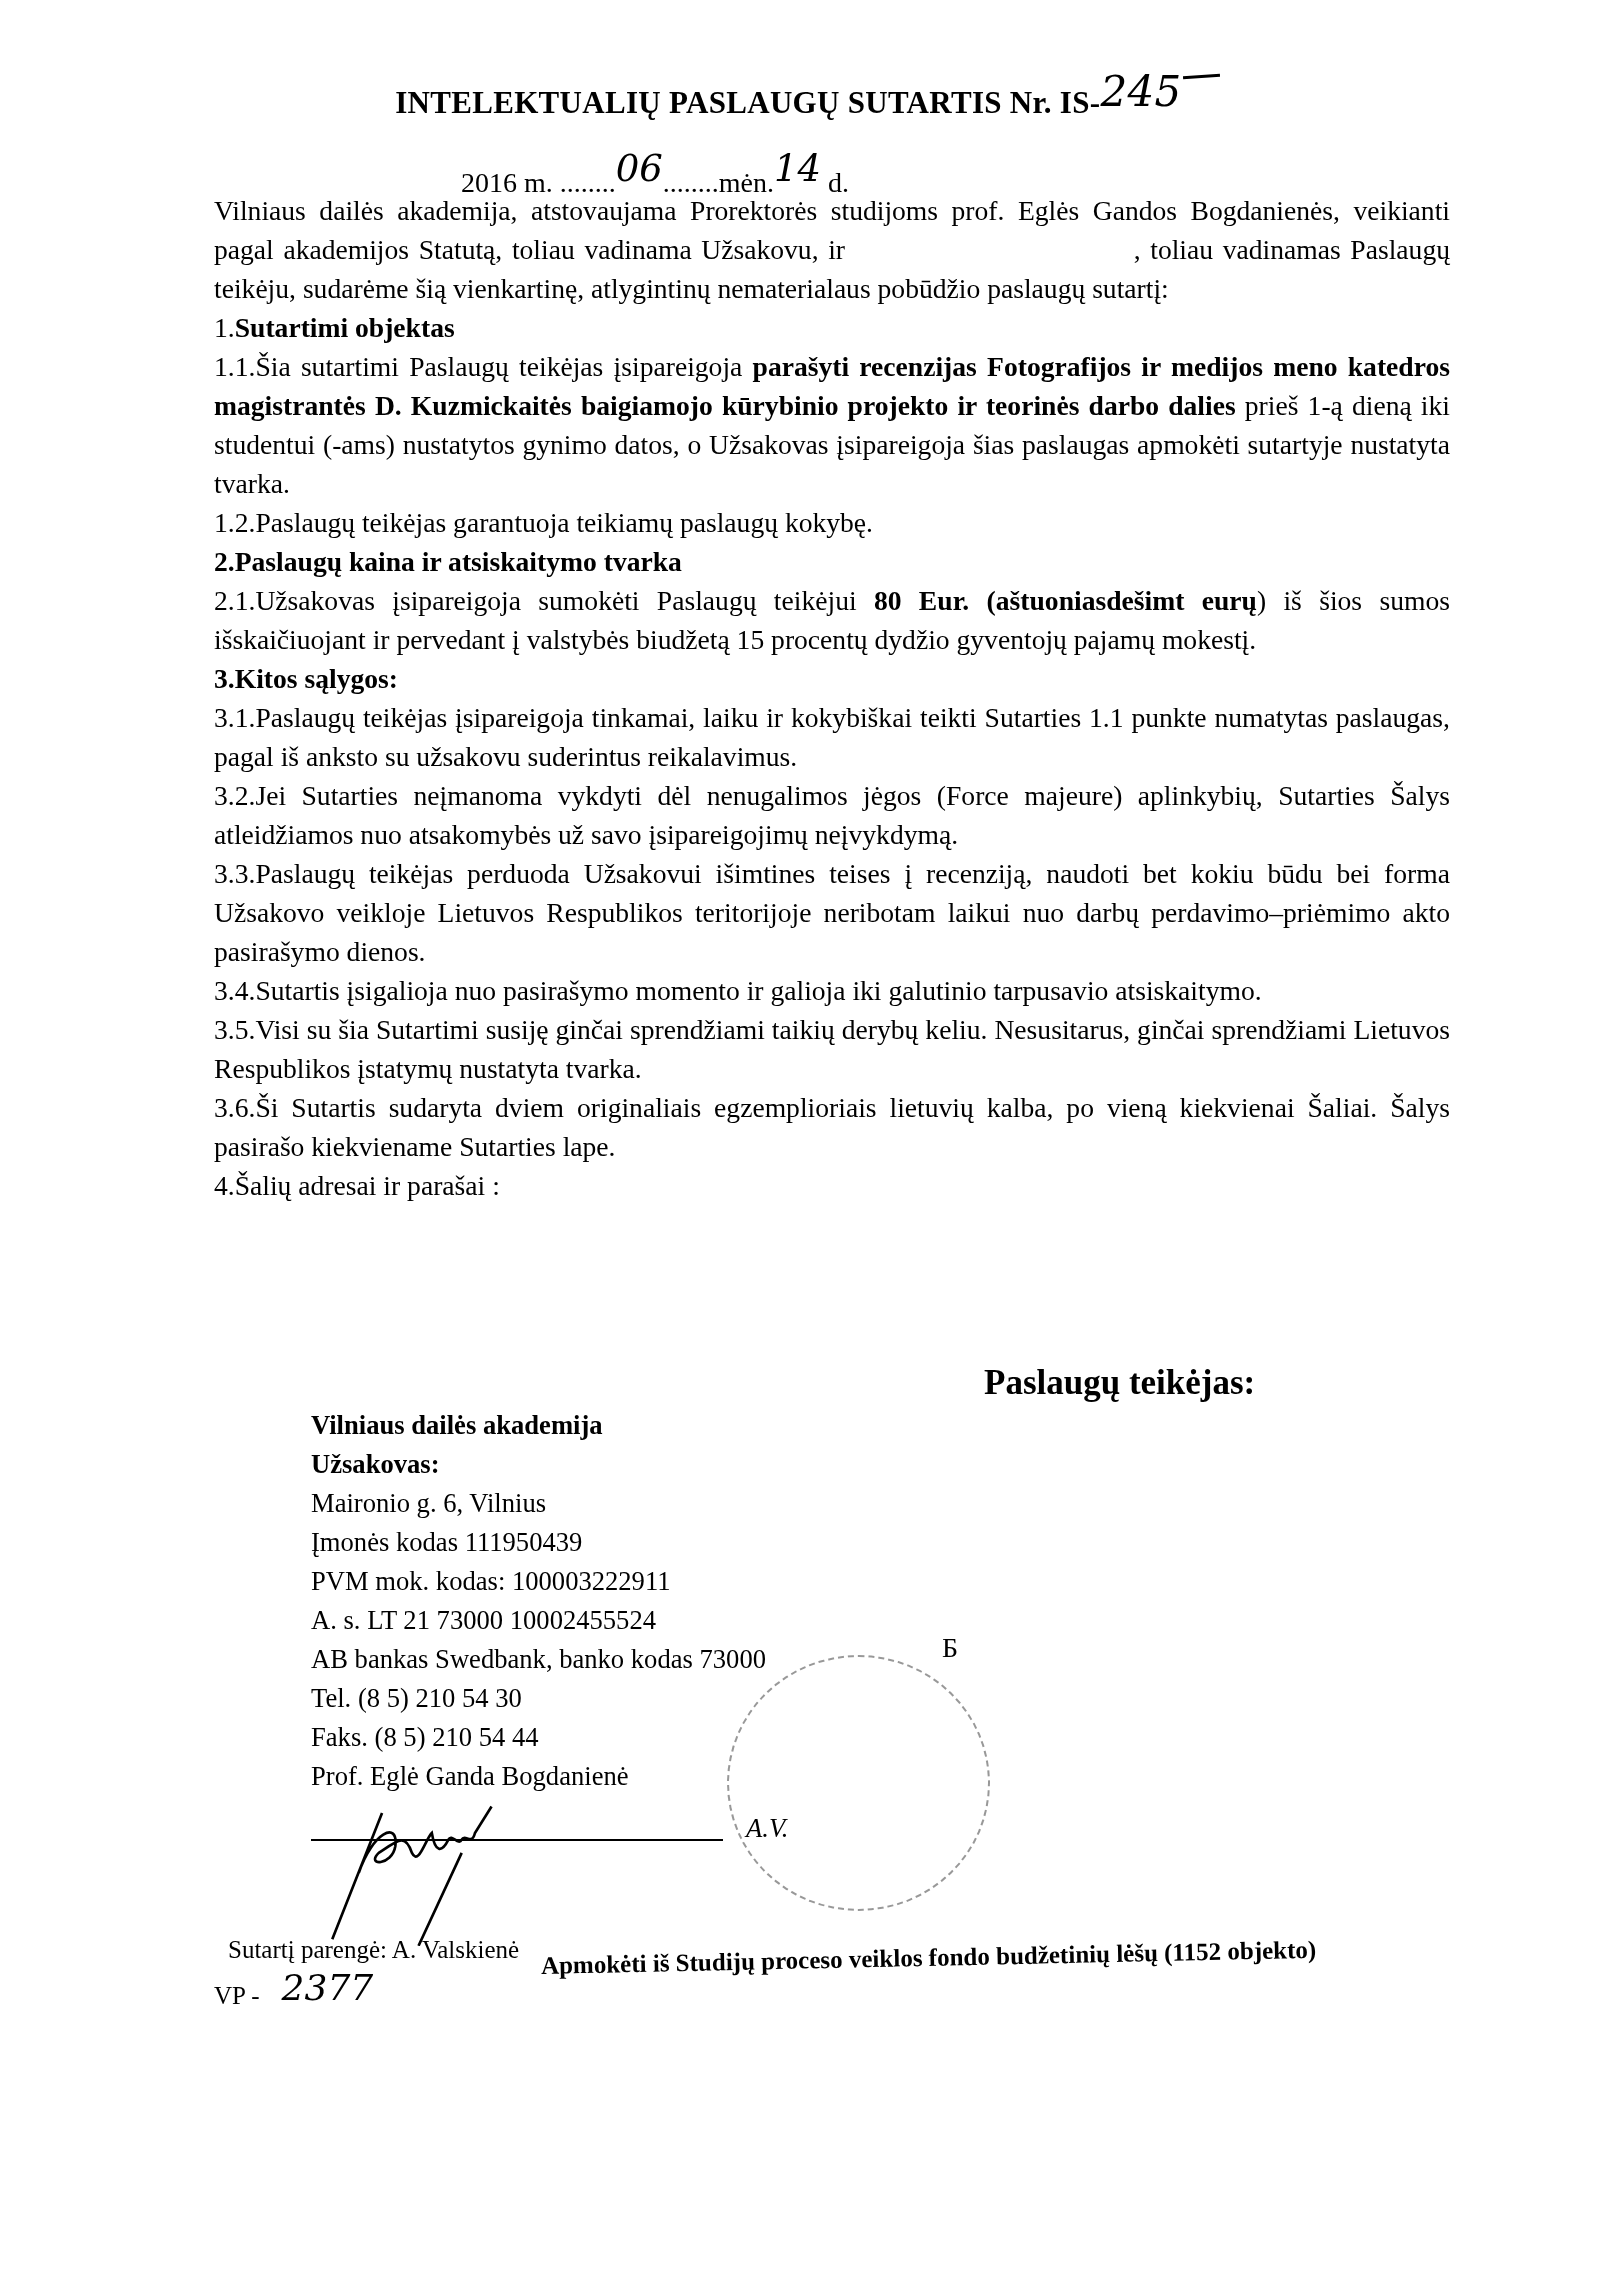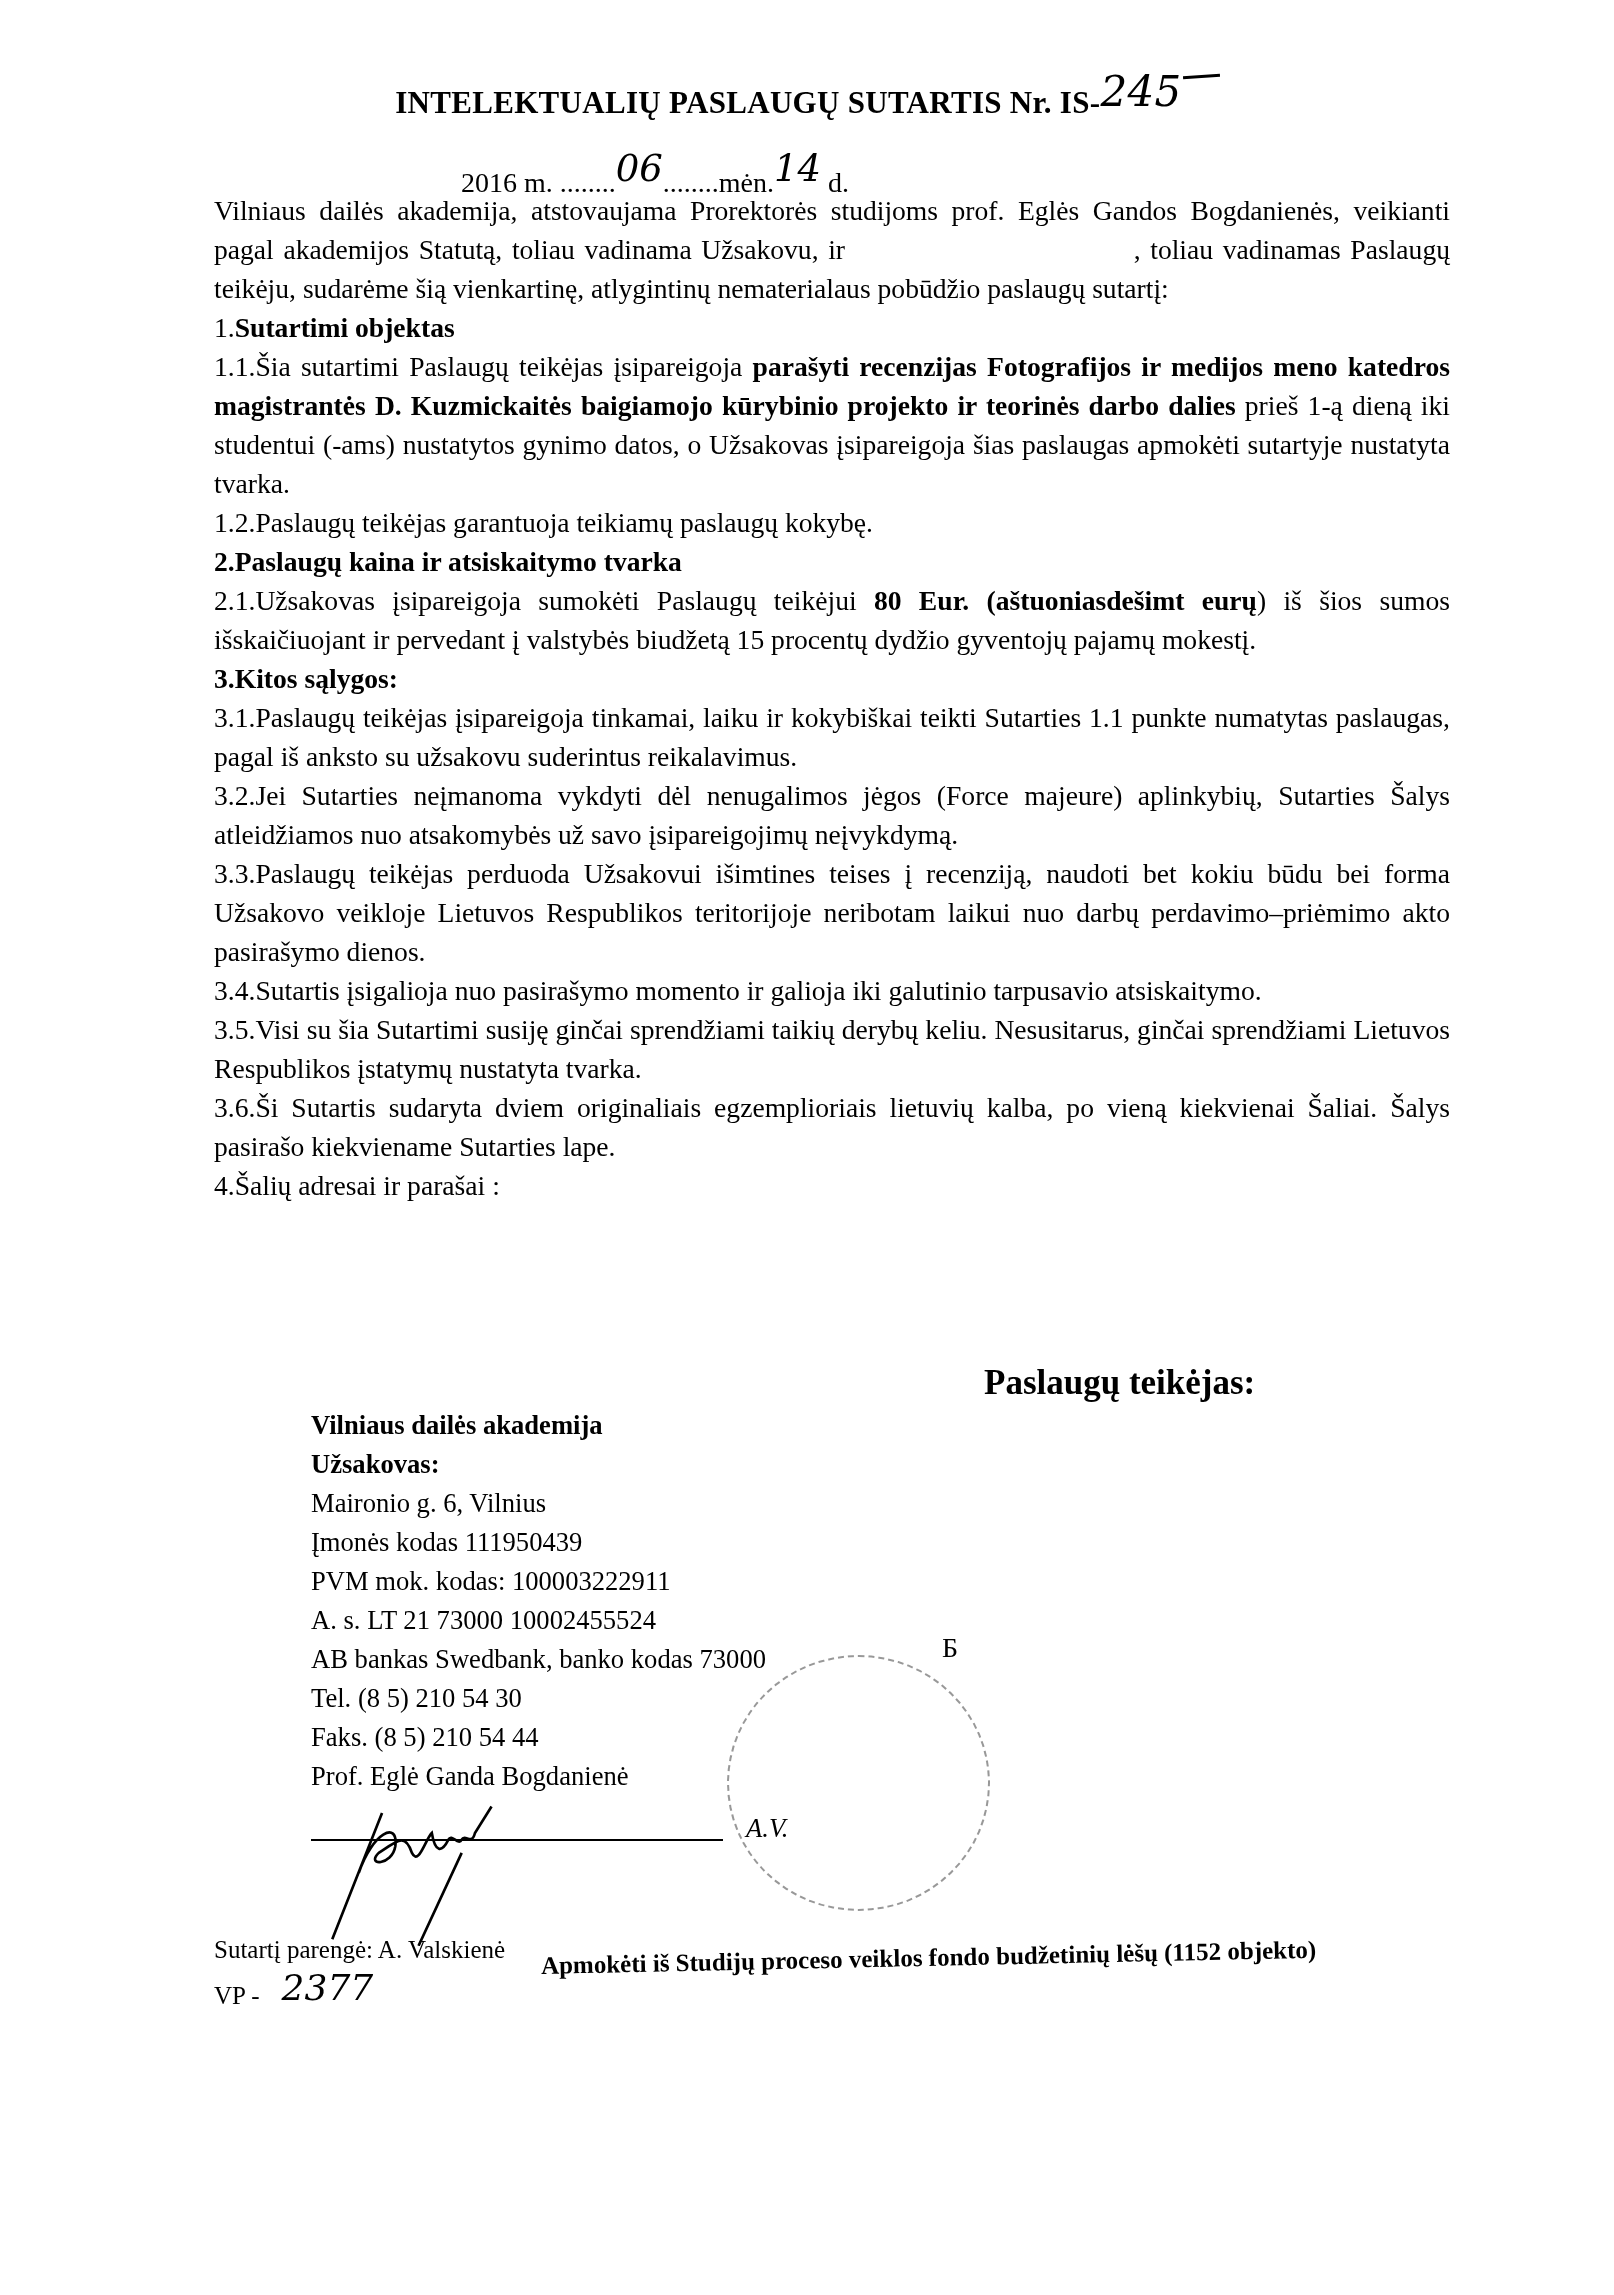--- a/index.html
+++ b/index.html
@@ -46,21 +46,21 @@
   .av { position: absolute; left: 730px; top: 1813px; font-size: 26.6px; font-style: italic; margin-left: 16px; }
   .stamp {
     position: absolute; left: 727px; top: 1655px; width: 259px; height: 252px;
     border: 2px dashed #444; border-radius: 50%; opacity: 0.55;
   }
   .cyr-b { position: absolute; left: 942px; top: 1632px; font-size: 28px; }
   .signature {
     position: absolute; left: 319px; top: 1793px; width: 219px; height: 153px;
   }
   .prepared {
-    position: absolute; left: 214px; top: 1936px; font-size: 25px;
+    position: absolute; left: 228px; top: 1936px; font-size: 25px;
   }
   .vp {
     position: absolute; left: 214px; top: 1971px; font-size: 25px;
   }
   .vp .hand { font-size: 36px; top: -4px; margin-left: 22px; }
   .payment-note {
     position: absolute; left: 541px; top: 1952px; font-size: 25px; font-weight: bold;
     transform: rotate(-1.2deg); transform-origin: left center;
   }
 </style>

